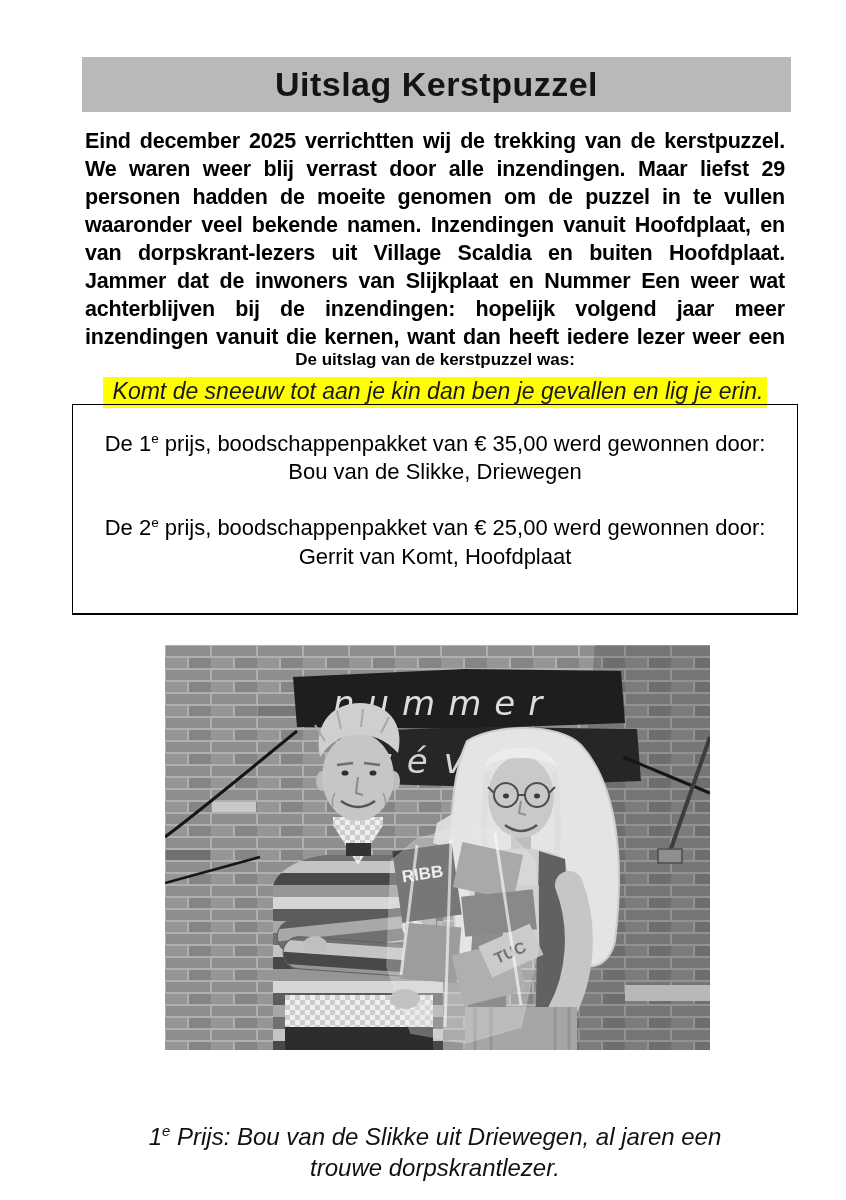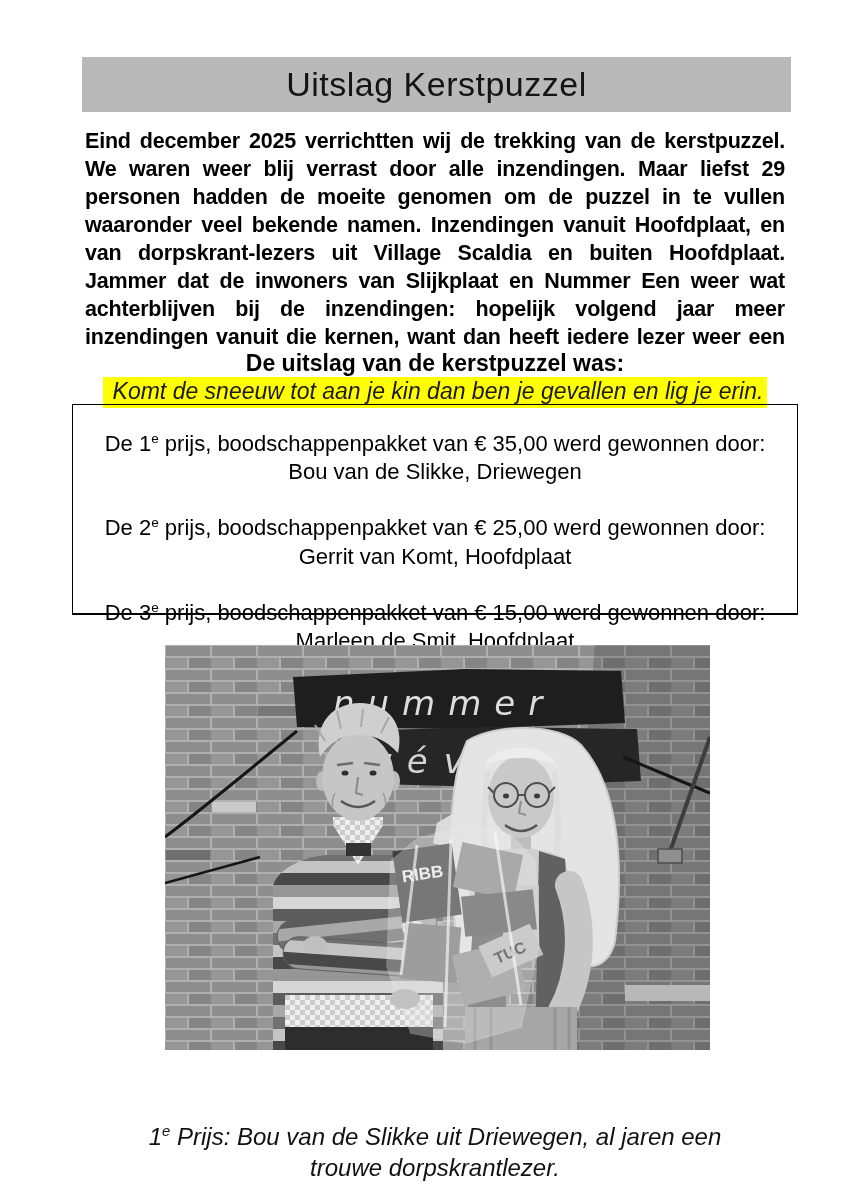--- a/index.html
+++ b/index.html
@@ -2,32 +2,32 @@
 <html><head>
 <meta charset="utf-8">
 <style>
   html,body{margin:0;padding:0;background:#ffffff;}
   .page{
     position:relative;width:846px;height:1200px;background:#ffffff;
     font-family:"Liberation Sans", sans-serif;color:#000;overflow:hidden;
   }
   .title-bar{
     position:absolute;left:82px;top:57px;width:709px;height:55px;
-    background:#b9b9b9;display:flex;align-items:center;justify-content:center;
+    background:#b9b9b9;display:flex;align-items:center;justify-content:center;font-weight:bold;
   }
   .title-bar .title{font-size:34px;color:#141414;letter-spacing:0.5px;}
   .intro{
     position:absolute;left:85px;top:127px;width:700px;height:226px;
     font-size:21.5px;line-height:28px;text-align:justify;letter-spacing:-0.2px;
     overflow:hidden;
     font-weight:bold;
   }
   .result-heading{
     position:absolute;left:85px;top:350px;width:700px;
-    text-align:center;font-weight:bold;font-size:23px;
+    text-align:center;font-weight:bold;font-size:17px;
   }
   .solution-line{
     position:absolute;left:85px;top:377px;width:700px;text-align:center;
   }
   .solution-line .hl{
     display:inline-block;background:#ffff00;color:#1a1a1a;
     font-style:italic;font-size:23px;padding:1px 4px 3px 10px;
   }
   .prize-box{
     position:absolute;left:72px;top:404px;width:726px;height:211px;
@@ -64,24 +64,20 @@
   </div>
 
   <div class="prize-box">
     <div class="prize-group">
       <div><span>De 1</span><sup>e</sup><span> prijs, boodschappenpakket van € 35,00 werd gewonnen door:</span></div>
       <div>Bou van de Slikke, Driewegen</div>
     </div>
     <div class="prize-group">
       <div><span>De 2</span><sup>e</sup><span> prijs, boodschappenpakket van € 25,00 werd gewonnen door:</span></div>
       <div>Gerrit van Komt, Hoofdplaat</div>
-    </div>
-    <div class="prize-group">
-      <div><span>De 3</span><sup>e</sup><span> prijs, boodschappenpakket van € 15,00 werd gewonnen door:</span></div>
-      <div>Marleen de Smit, Hoofdplaat</div>
     </div>
   </div>
 
   <div class="photo-wrap">
     <svg viewBox="0 0 545 405" xmlns="http://www.w3.org/2000/svg">
       <defs>
         <pattern id="brick" width="46" height="24" patternUnits="userSpaceOnUse">
           <rect width="46" height="24" fill="#b0b0b0"></rect>
           <rect x="1" y="1" width="44" height="10" fill="#8e8e8e"></rect>
           <rect x="-22" y="13" width="44" height="10" fill="#969696"></rect>

